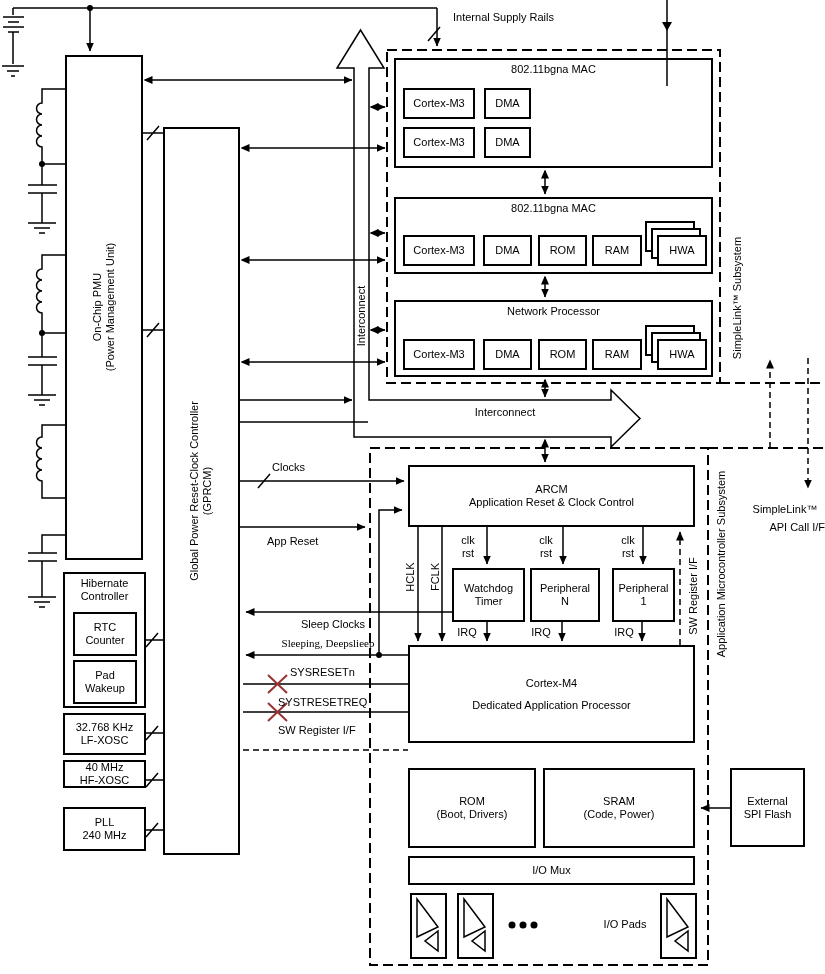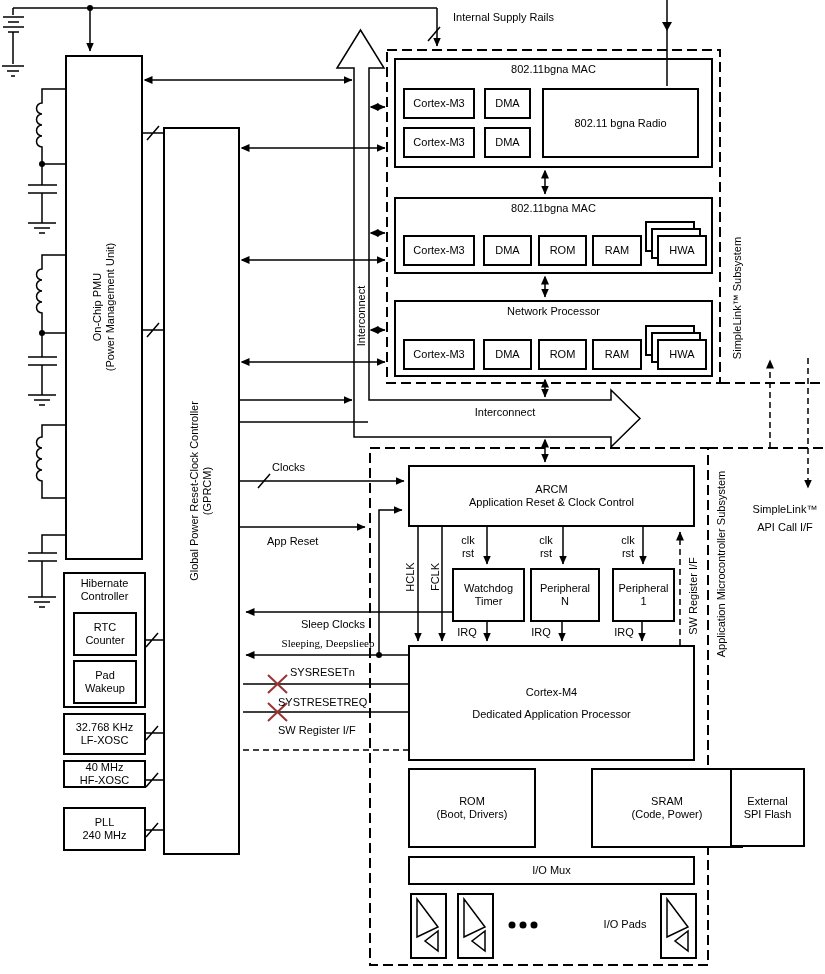--- a/index.html
+++ b/index.html
@@ -181,23 +181,20 @@
     </div>
   <div class="box" style="left:484px;top:88px;width:47px;height:31px;">
       <span>DMA</span>
     </div>
   <div class="box" style="left:403px;top:127px;width:72px;height:31px;">
       <span>Cortex-M3</span>
     </div>
   <div class="box" style="left:484px;top:127px;width:47px;height:31px;">
       <span>DMA</span>
     </div>
-  <div class="box" style="left:542px;top:88px;width:157px;height:70px;">
-      <span>802.11 bgna Radio</span>
-    </div>
 
   <div class="box frame" style="left:394px;top:197px;width:319px;height:77px;">
     <span>802.11bgna MAC</span>
   </div>
   <div class="box" style="left:403px;top:235px;width:72px;height:31px;">
       <span>Cortex-M3</span>
     </div>
   <div class="box" style="left:483px;top:235px;width:49px;height:31px;">
       <span>DMA</span>
     </div>
@@ -243,29 +240,29 @@
       <span>Application Reset &amp; Clock Control</span>
   </div>
   <div class="box" style="left:530px;top:568px;width:70px;height:54px;">
     <span>Peripheral</span>
       <span>N</span>
   </div>
   <div class="box" style="left:612px;top:568px;width:63px;height:54px;">
     <span>Peripheral</span>
       <span>1</span>
   </div>
-  <div class="box" style="left:408px;top:645px;width:287px;height:116px;gap:9px;">
+  <div class="box" style="left:408px;top:645px;width:287px;height:98px;gap:9px;">
     <span>Cortex-M4</span>
       <span>Dedicated Application Processor</span>
   </div>
   <div class="box" style="left:408px;top:768px;width:128px;height:80px;">
     <span>ROM</span>
       <span>(Boot, Drivers)</span>
   </div>
-  <div class="box" style="left:543px;top:768px;width:152px;height:80px;margin-left:48px;">
+  <div class="box" style="left:543px;top:768px;width:152px;height:80px;">
     <span>SRAM</span>
       <span>(Code, Power)</span>
   </div>
   <div class="box" style="left:408px;top:856px;width:287px;height:29px;">
     <span>I/O Mux</span>
   </div>
 
   <div class="box" style="left:410px;top:893px;width:37px;height:66px;">
     <svg class="padsvg" width="33" height="62">
       <g fill="none" stroke="#000" stroke-width="1.5">
@@ -317,21 +314,21 @@
   <div class="lbl c" style="left:283px;top:618px;width:100px;">Sleep Clocks</div>
   <div class="lbl c" style="left:263px;top:637px;width:130px;font-family:Liberation Serif, serif;">Sleeping, Deepslieep</div>
   <div class="lbl" style="left:290px;top:666px;">SYSRESETn</div>
   <div class="lbl" style="left:278px;top:696px;">SYSTRESETREQ</div>
   <div class="lbl" style="left:278px;top:724px;">SW Register I/F</div>
   <div class="vlabel" style="left:693px;top:596px;">SW Register I/F</div>
 
   <div class="vlabel" style="left:737px;top:298px;">SimpleLink™ Subsystem</div>
   <div class="vlabel" style="left:721px;top:564px;">Application Microcontroller Subsystem</div>
   <div class="lbl c" style="left:745px;top:503px;width:80px;">SimpleLink™</div>
-  <div class="lbl c" style="left:745px;top:521px;width:80px;">API Call I/F</div>
+  <div class="lbl c" style="left:745px;top:521px;width:80px;text-align:right;">API Call I/F</div>
   <div class="lbl c" style="left:592px;top:918px;width:66px;">I/O Pads</div>
 
   <svg class="wires" width="825" height="974" viewBox="0 0 825 974" style="pointer-events:none;">
     <g stroke="#000" stroke-width="1.5" fill="none">
       <line x1="667" y1="0" x2="667" y2="86"></line>
       <path d="M662,22 L672,22 L667,31 Z" fill="#000" stroke="none"></path>
     </g>
   </svg>
 </div>
 

